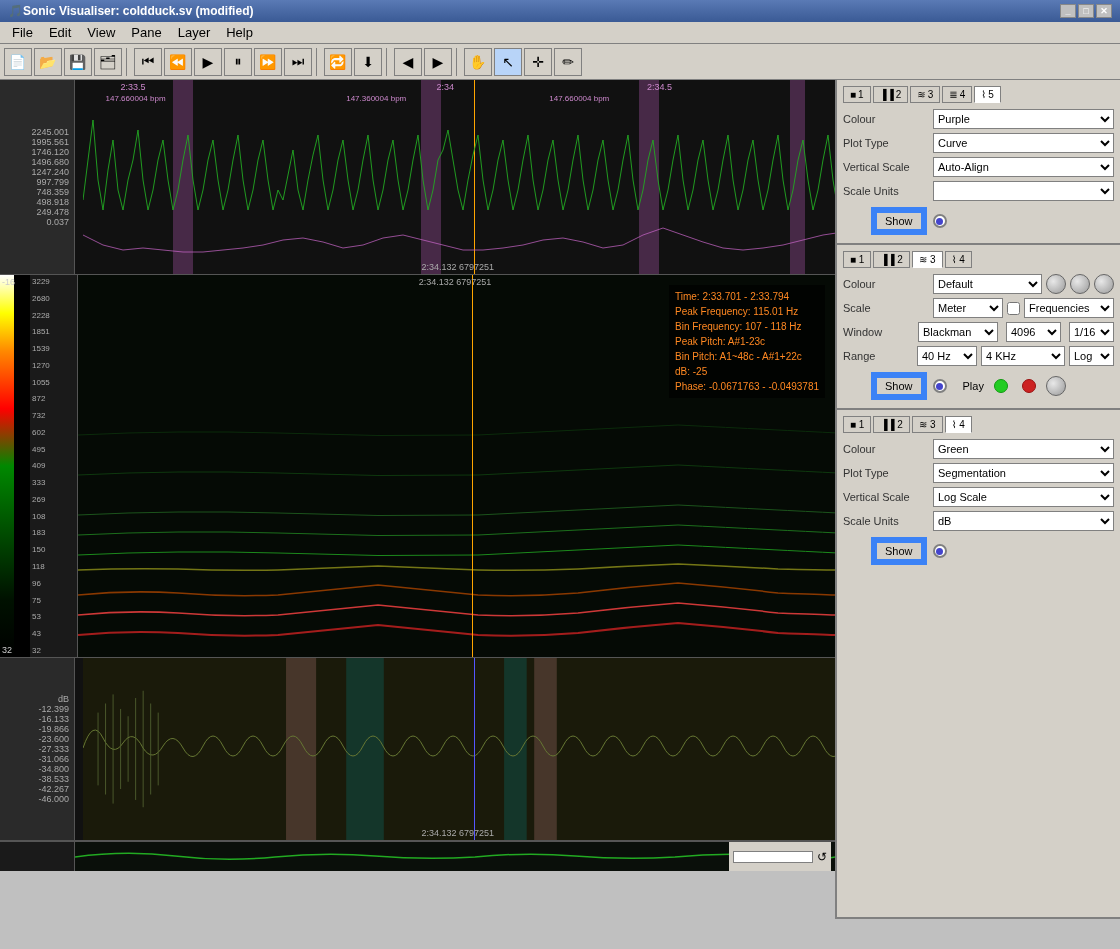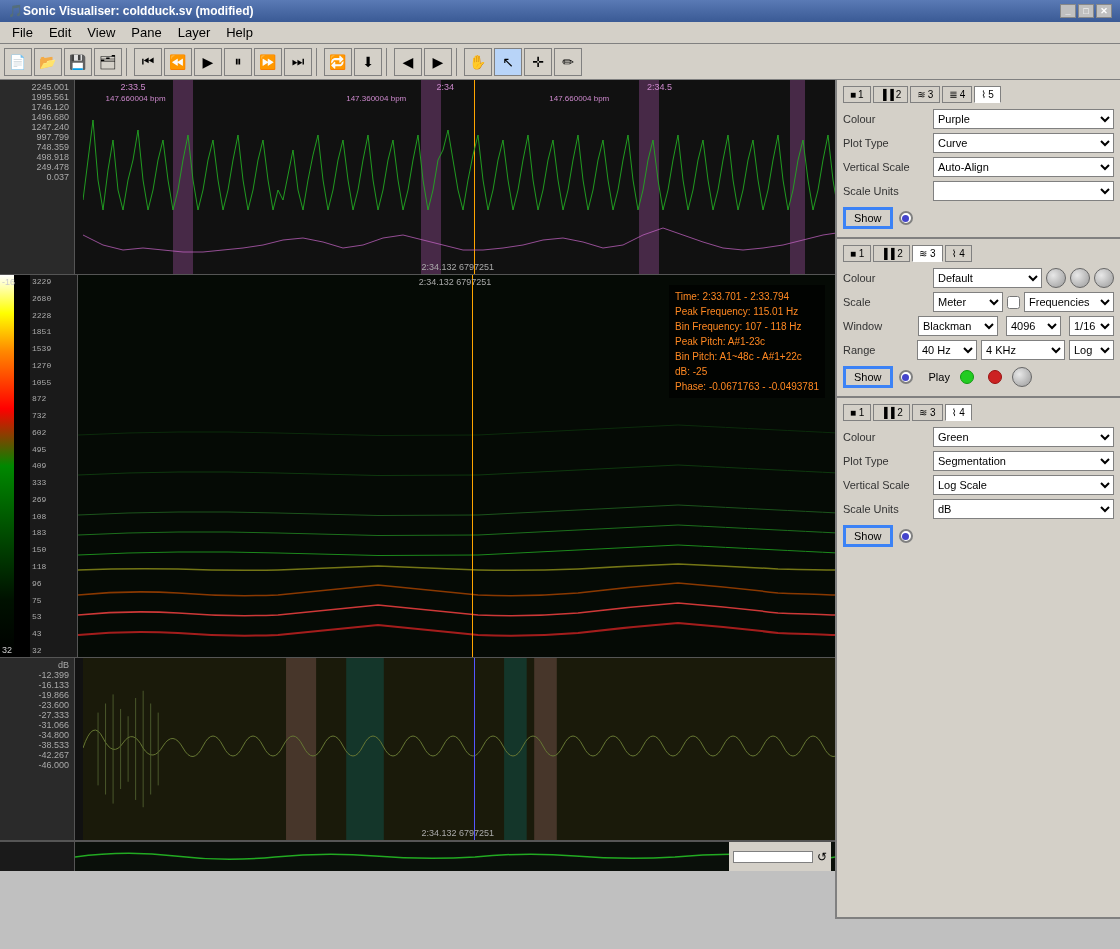--- a/index.html
+++ b/index.html
@@ -90,21 +90,21 @@
     }
     .panel-y-axis {
       position: absolute;
       left: 0; top: 0; bottom: 0;
       width: 75px;
       background: #2a2a2a;
       color: #aaa;
       font-size: 9px;
       display: flex;
       flex-direction: column;
-      justify-content: flex-start;
+      justify-content: center;
       padding: 2px 2px;
       border-right: 1px solid #555;
     }
     .y-label { text-align: right; padding-right: 3px; }
     .panel-content {
       position: absolute;
       left: 75px; right: 0; top: 0; bottom: 0; margin-left: 8px;
     }
 
     
@@ -181,23 +181,24 @@
 
     .show-row {
       display: flex;
       align-items: center;
       gap: 6px;
       padding: 2px 0;
     }
     .show-btn {
       padding: 2px 8px;
       background: #d4d0c8;
-      border: 3px solid #3b82f6;
+      border: 6px solid #3b82f6;
       font-size: 11px;
       cursor: pointer;
+      margin-left: 28px;
     }
     .radio-circle {
       width: 14px; height: 14px;
       border-radius: 50%;
       border: 2px solid #808080;
       background: white;
       display: inline-flex; align-items: center; justify-content: center;
     }
     .radio-filled {
       width: 7px; height: 7px;
@@ -257,21 +258,20 @@
       left: 30px; top: 0; bottom: 0;
       width: 48px;
       background: #1a1a1a;
       color: #aaa;
       font-size: 8px;
       display: flex;
       flex-direction: column;
       justify-content: space-between;
       padding: 2px;
       border-right: 1px solid #555;
-      font-family: Liberation Mono, monospace;
     }
 
     
     #timeline {
       height: 30px;
       background: #222;
       width: 835px;
       border-top: 1px solid #555;
       position: relative;
       overflow: hidden;

